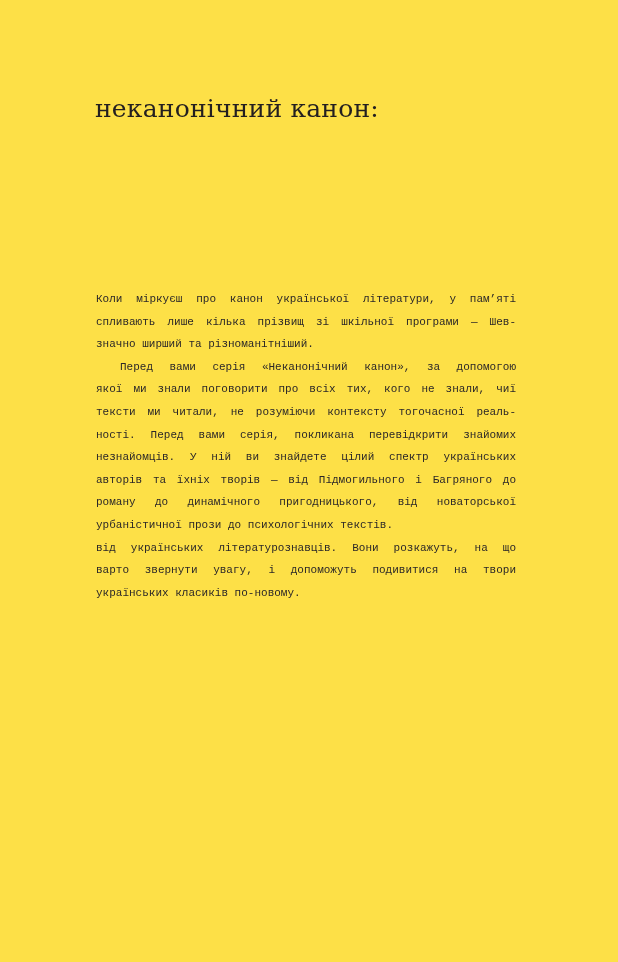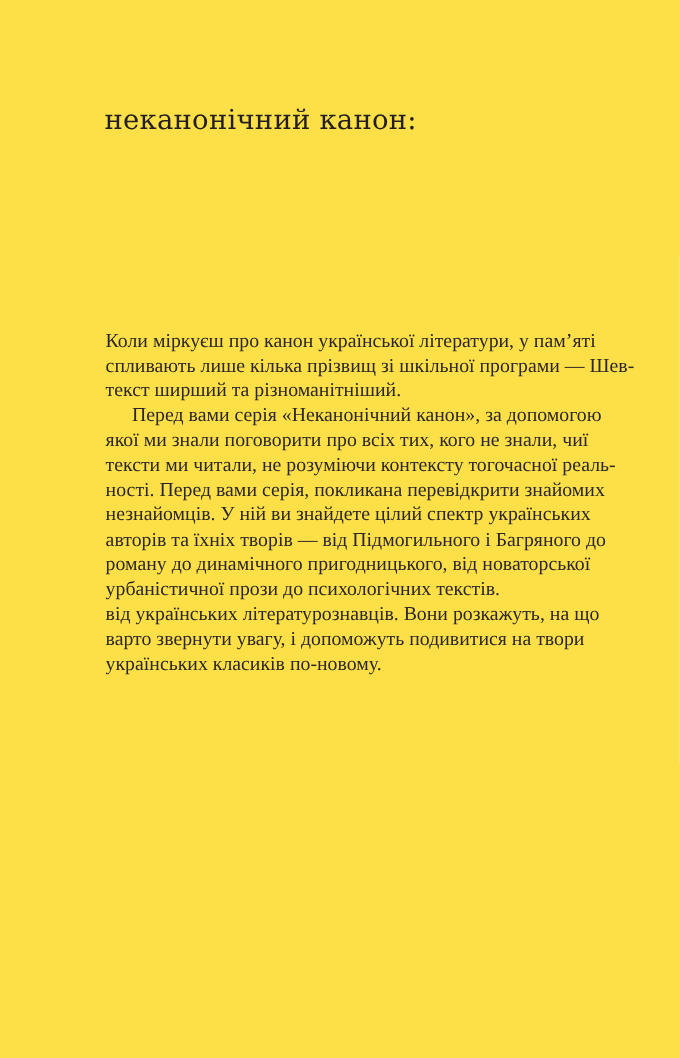--- a/index.html
+++ b/index.html
@@ -29,24 +29,24 @@
       font-family: "DejaVu Serif", serif;
       font-size: 25px;
       font-weight: 300;
       letter-spacing: 0.2px;
       color: #231f20;
       white-space: nowrap;
     }
     .body-text {
       position: absolute;
       left: 96px;
-      top: 298px;
+      top: 288px;
       width: 420px;
-      font-family: Liberation Serif, serif;
-      font-size: 18px;
+      font-family: Liberation Mono, monospace;
+      font-size: 11px;
       line-height: 22.6px;
       color: #2b2728;
     }
     .line {
       display: block;
       white-space: nowrap;
       text-align: justify;
       text-align-last: justify;
       height: 22.6px;
     }
@@ -60,21 +60,21 @@
 </head>
 <body>
 
 <div class="page">
   <div class="title">неканонічний канон:</div>
 
   <div class="body-text">
     <div>
       <span class="line">Коли міркуєш про канон української літератури, у пам’яті</span>
       <span class="line">спливають лише кілька прізвищ зі шкільної програми — Шев-</span>
-      <span class="line last">текст ширший та різноманітніший.</span>
+      <span class="line last">значно ширший та різноманітніший.</span>
     </div>
     <div>
       <span class="line indent">Перед вами серія «Неканонічний канон», за допомогою</span>
       <span class="line">якої ми знали поговорити про всіх тих, кого не знали, чиї</span>
       <span class="line">тексти ми читали, не розуміючи контексту тогочасної реаль-</span>
       <span class="line">ності. Перед вами серія, покликана перевідкрити знайомих</span>
       <span class="line">незнайомців. У ній ви знайдете цілий спектр українських</span>
       <span class="line">авторів та їхніх творів — від Підмогильного і Багряного до</span>
       <span class="line">роману до динамічного пригодницького, від новаторської</span>
       <span class="line last">урбаністичної прози до психологічних текстів.</span>

